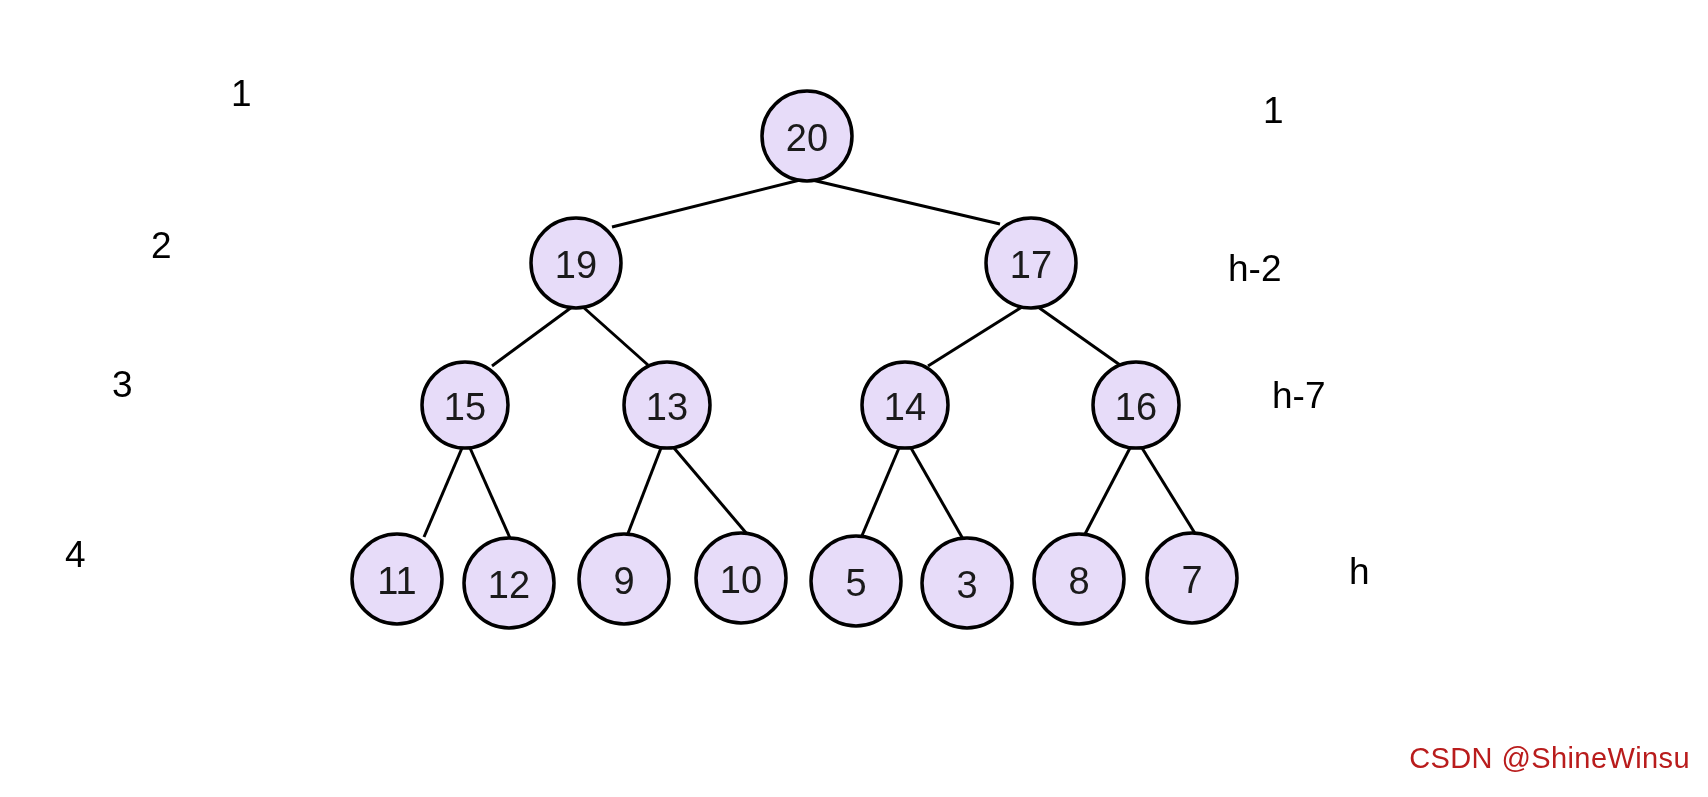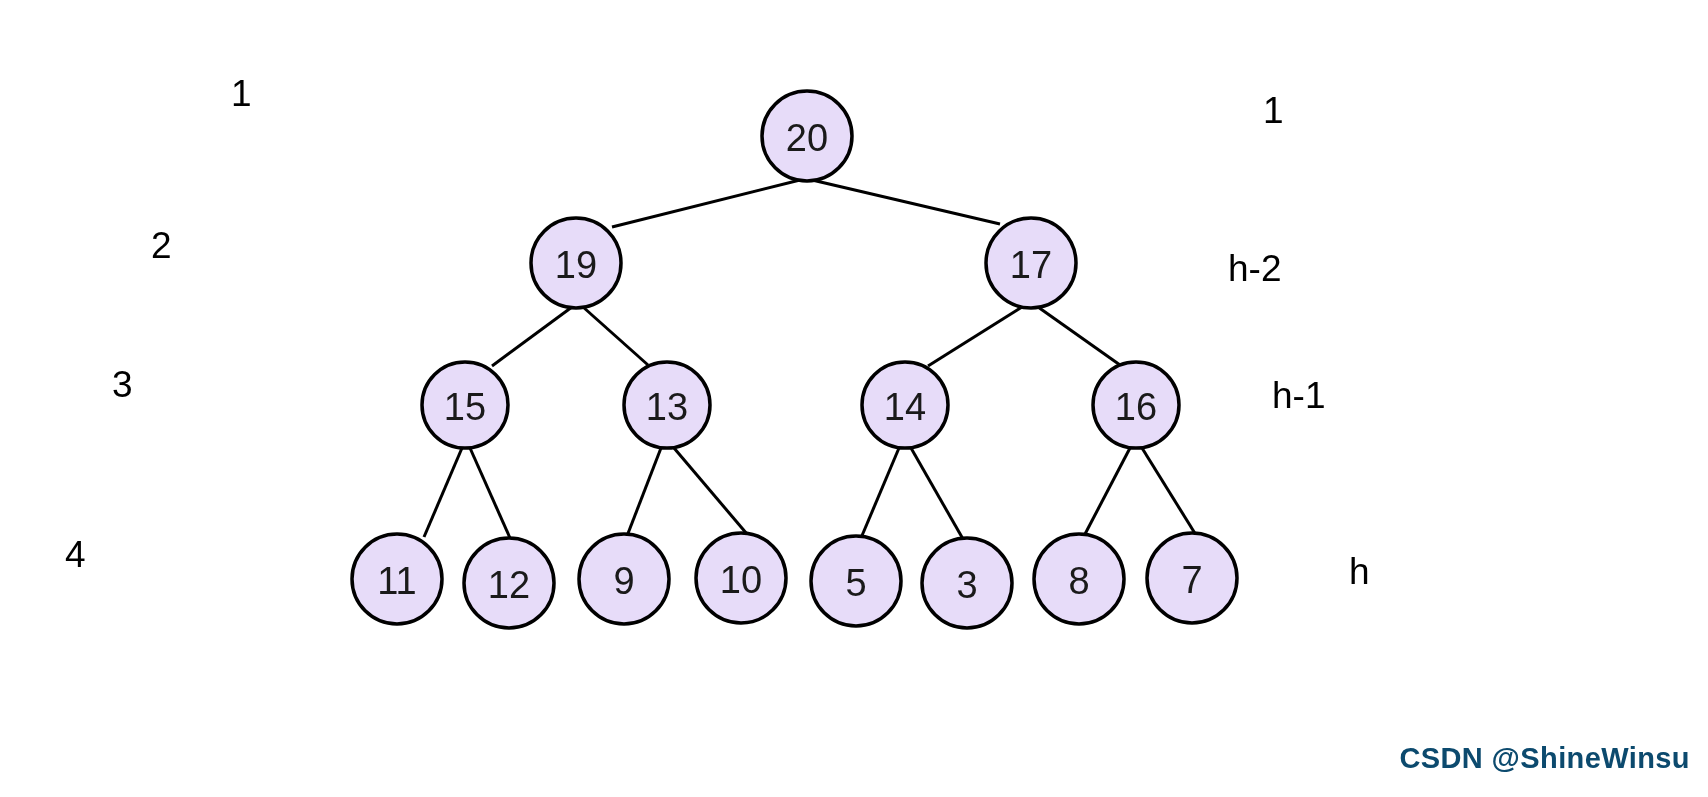--- a/index.html
+++ b/index.html
@@ -146,19 +146,19 @@
 
   <div id="left-labels-layer">
       <div class="level-label" style="left: 231px; top: 75px;">1</div>
       <div class="level-label" style="left: 151px; top: 227px;">2</div>
       <div class="level-label" style="left: 112px; top: 366px;">3</div>
       <div class="level-label" style="left: 65px; top: 536px;">4</div>
     </div>
   <div id="right-labels-layer">
       <div class="level-label" style="left: 1263px; top: 92px;">1</div>
       <div class="level-label" style="left: 1228px; top: 227px; margin-top: 23px;">h-2</div>
-      <div class="level-label" style="left: 1272px; top: 377px;">h-1</div>
+      <div class="level-label" style="left: 1272px; top: 377px;">h-7</div>
       <div class="level-label" style="left: 1349px; top: 553px;">h</div>
     </div>
 
-  <div id="watermark" style="color: #0c4a6e; font-weight: bold;">CSDN @ShineWinsu</div>
+  <div id="watermark" style="color: #b91c1c;">CSDN @ShineWinsu</div>
 
 </div>
 
 </body></html>

